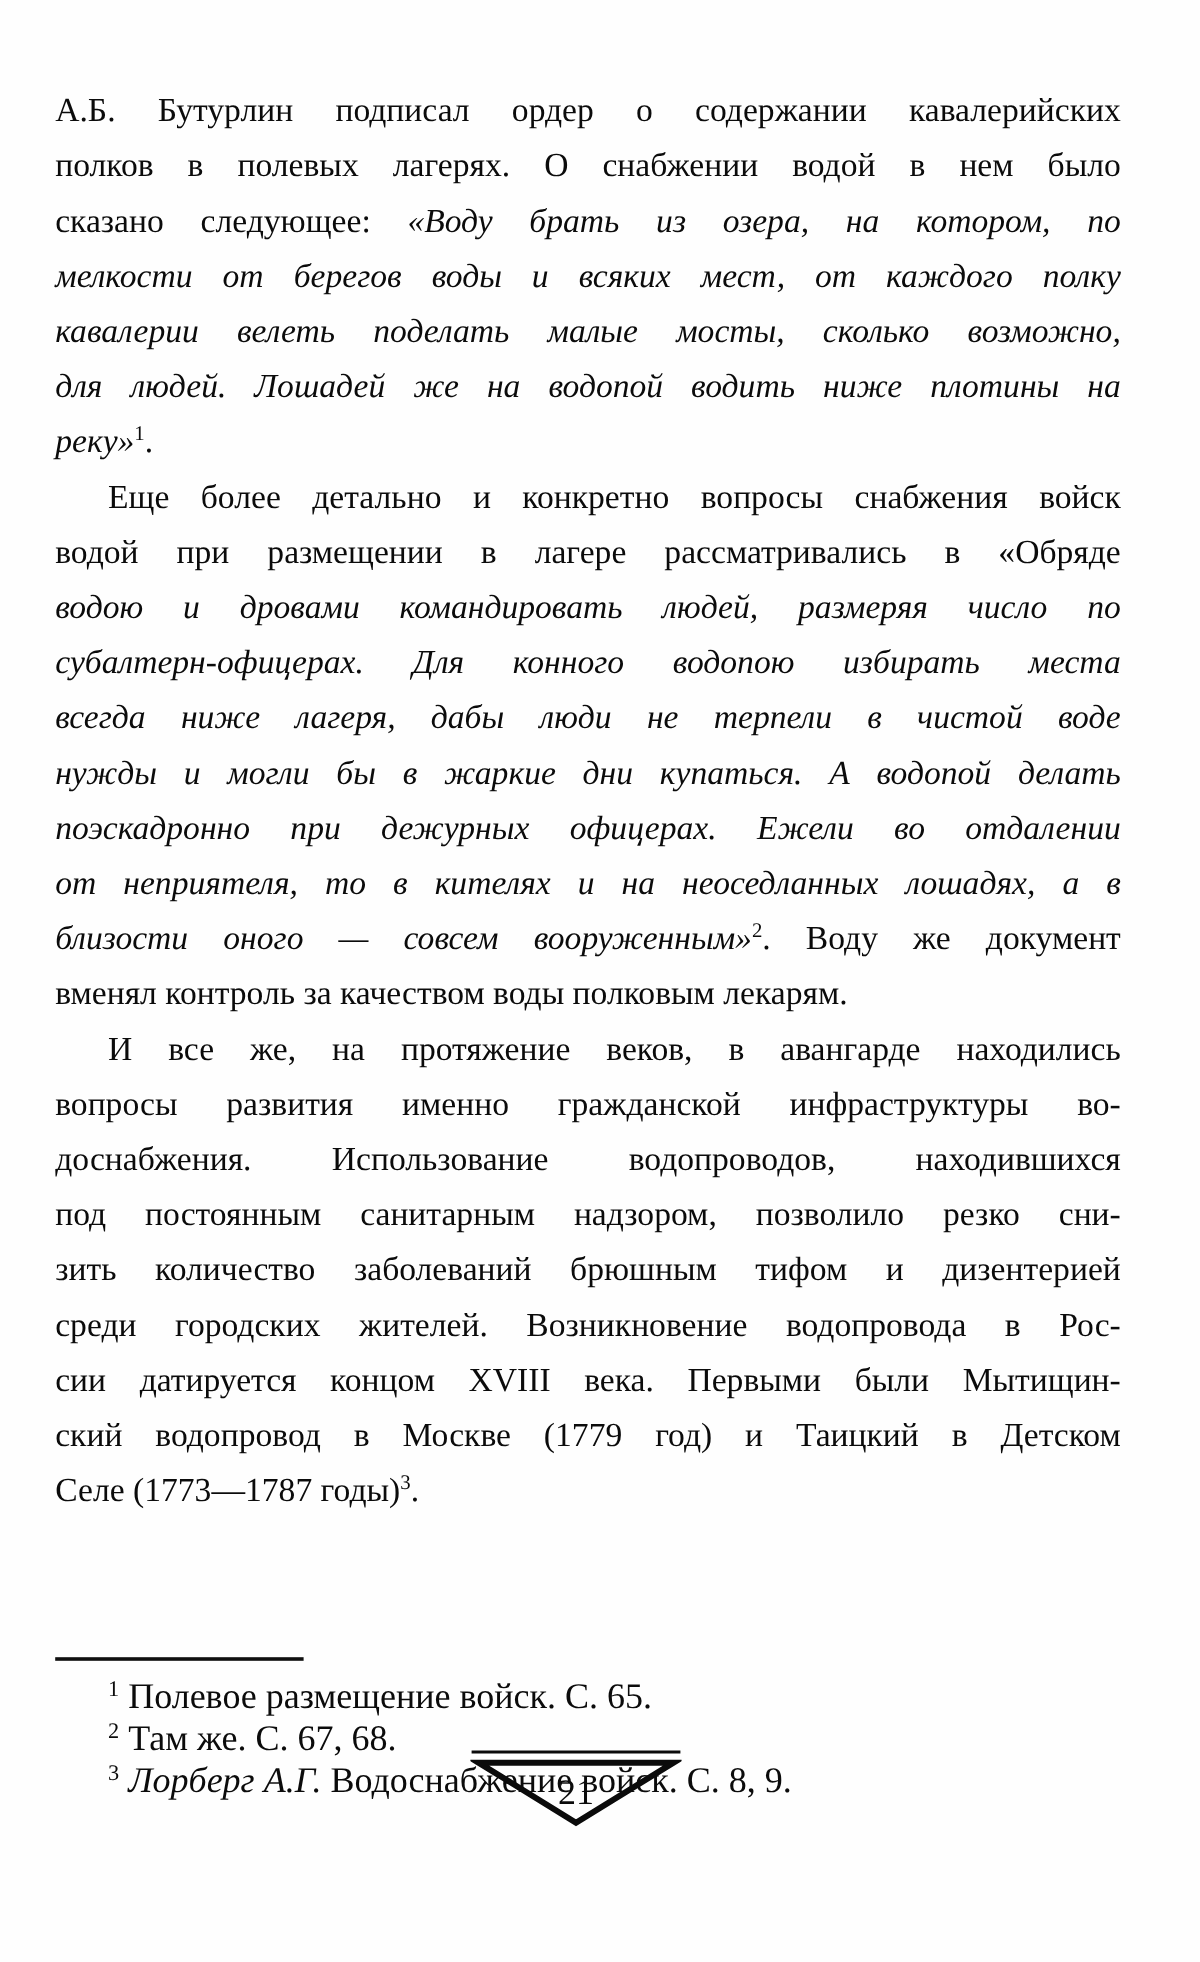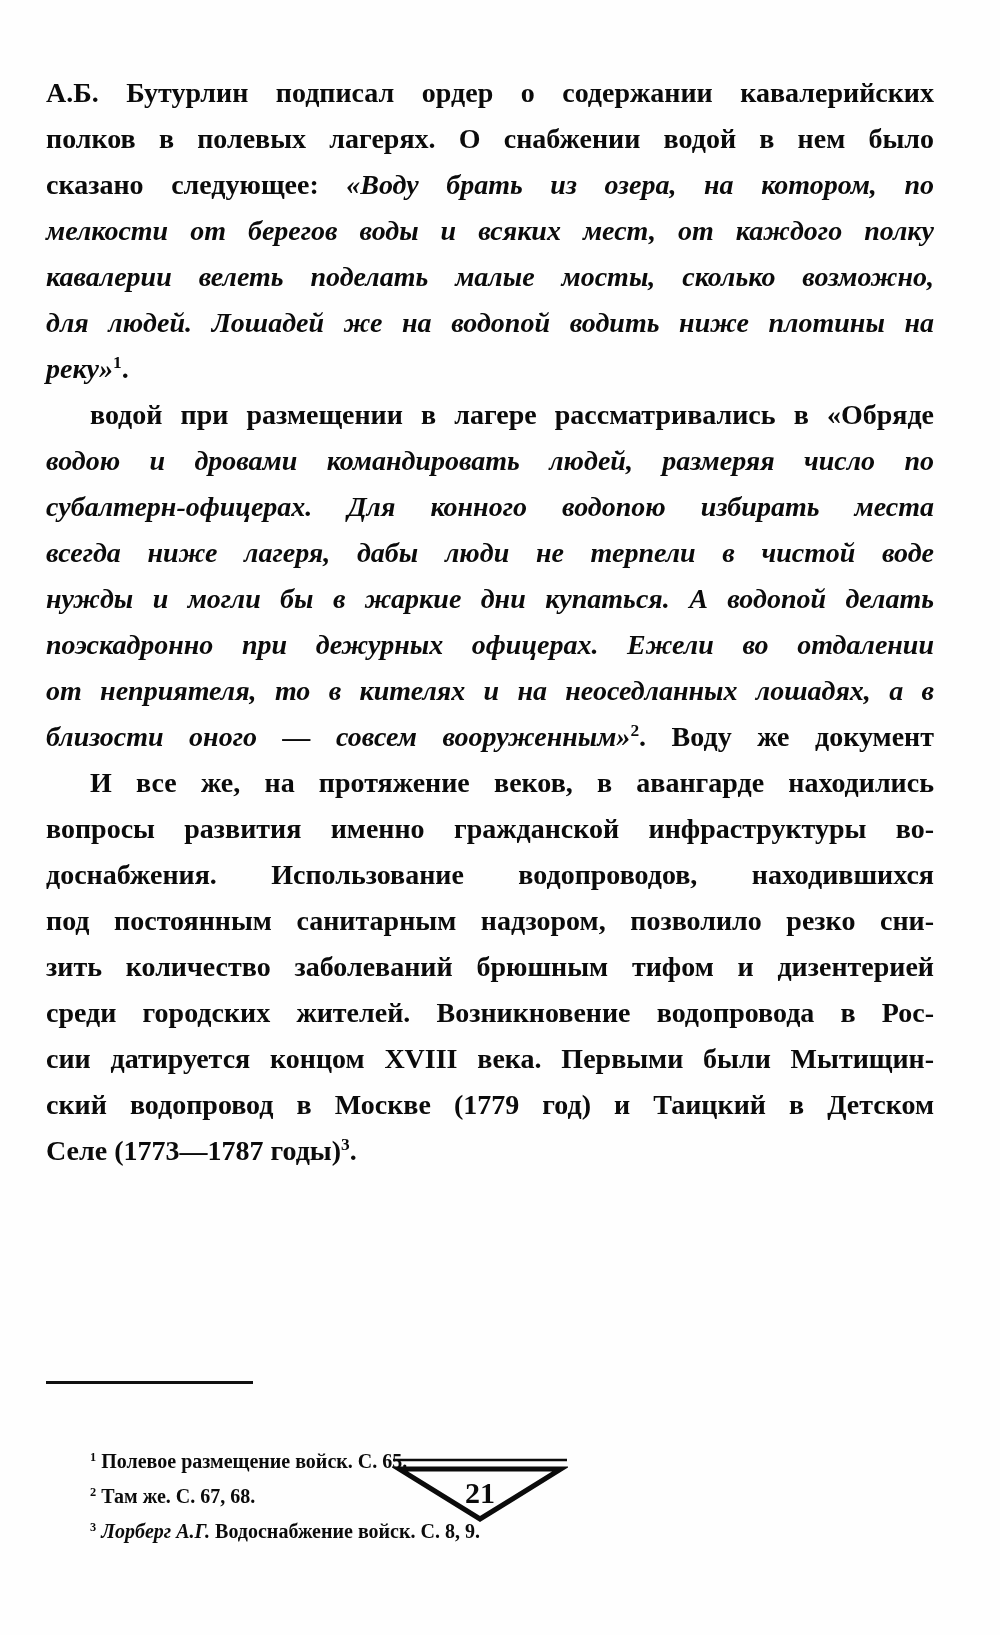--- a/index.html
+++ b/index.html
@@ -6,21 +6,20 @@
   html, body { background: #ffffff; }
   .page {
     position: relative;
     width: 1000px;
     height: 1635px;
     margin: 0 auto;
     background: #fefefe;
     color: #0b0b0b;
     font-family: "Liberation Serif", "DejaVu Serif", serif;
     overflow: hidden;
-    font-weight: bold;
   }
   .text-body {
     position: absolute;
     left: 46px;
     top: 70px;
     width: 888px;
     font-size: 28px;
     line-height: 46px;
   }
   .line {
@@ -44,23 +43,23 @@
     position: absolute;
     left: 46px;
     top: 1381px;
     width: 207px;
     height: 3px;
     background: #101010;
   }
   .footnotes {
     position: absolute;
     left: 46px;
-    top: 1444px;
+    top: 1396px;
     width: 888px;
-    font-size: 20px;
+    font-size: 30px;
     line-height: 35px;
   }
   .footnote { text-indent: 44px; }
   .ornament {
     position: absolute;
     left: 392px;
     top: 1456px;
     width: 176px;
     height: 70px;
   }
@@ -79,28 +78,30 @@
       <div class="para">
         <div class="line"><span>А.Б. Бутурлин подписал ордер о содержании кавалерийских</span></div>
         <div class="line"><span>полков в полевых лагерях. О снабжении водой в нем было</span></div>
         <div class="line"><span>сказано следующее: </span><span class="it">«Воду брать из озера, на котором, по</span></div>
         <div class="line"><span class="it">мелкости от берегов воды и всяких мест, от каждого полку</span></div>
         <div class="line"><span class="it">кавалерии велеть поделать малые мосты, сколько возможно,</span></div>
         <div class="line"><span class="it">для людей. Лошадей же на водопой водить ниже плотины на</span></div>
         <div class="line last"><span class="it">реку»</span><sup class="fn-ref">1</sup><span>.</span></div>
       </div>
       <div class="para indent">
+        <div class="line"><span>Еще более детально и конкретно вопросы снабжения войск</span></div>
         <div class="line"><span>водой при размещении в лагере рассматривались в «Обряде</span></div>
         <div class="line"><span class="it">водою и дровами командировать людей, размеряя число по</span></div>
         <div class="line"><span class="it">субалтерн-офицерах. Для конного водопою избирать места</span></div>
         <div class="line"><span class="it">всегда ниже лагеря, дабы люди не терпели в чистой воде</span></div>
         <div class="line"><span class="it">нужды и могли бы в жаркие дни купаться. А водопой делать</span></div>
         <div class="line"><span class="it">поэскадронно при дежурных офицерах. Ежели во отдалении</span></div>
         <div class="line"><span class="it">от неприятеля, то в кителях и на неоседланных лошадях, а в</span></div>
         <div class="line"><span class="it">близости оного — совсем вооруженным»</span><sup class="fn-ref">2</sup><span>. Воду же документ</span></div>
+        <div class="line last"><span>вменял контроль за качеством воды полковым лекарям.</span></div>
       </div>
       <div class="para indent">
         <div class="line"><span>И все же, на протяжение веков, в авангарде находились</span></div>
         <div class="line"><span>вопросы развития именно гражданской инфраструктуры во-</span></div>
         <div class="line"><span>доснабжения. Использование водопроводов, находившихся</span></div>
         <div class="line"><span>под постоянным санитарным надзором, позволило резко сни-</span></div>
         <div class="line"><span>зить количество заболеваний брюшным тифом и дизентерией</span></div>
         <div class="line"><span>среди городских жителей. Возникновение водопровода в Рос-</span></div>
         <div class="line"><span>сии датируется концом XVIII века. Первыми были Мытищин-</span></div>
         <div class="line"><span>ский водопровод в Москве (1779 год) и Таицкий в Детском</span></div>

